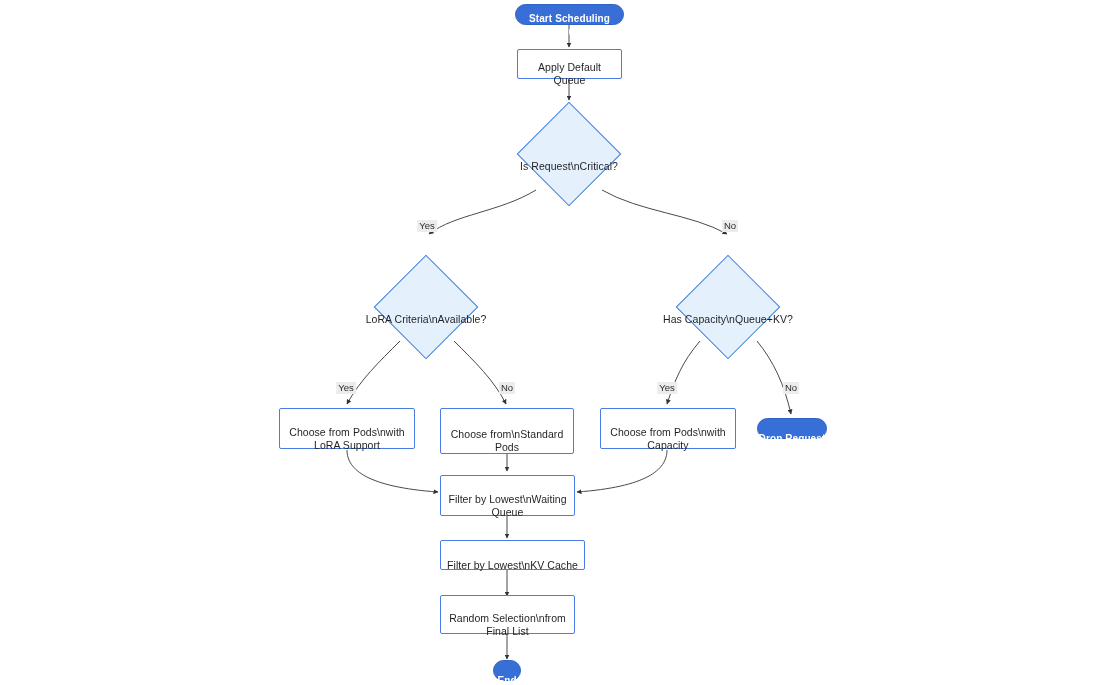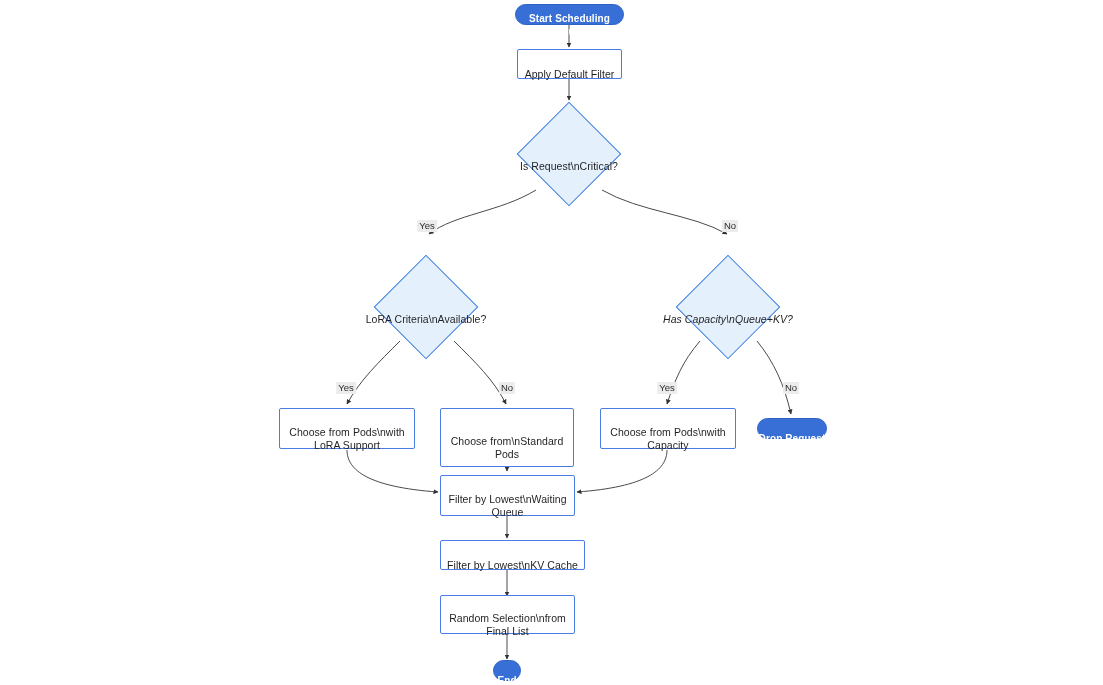--- a/index.html
+++ b/index.html
@@ -141,43 +141,43 @@
     <path class="edge-path" marker-end="url(#arrow)" d="M 507,570 L 507,596"></path>
 
     <path class="edge-path" marker-end="url(#arrow)" d="M 507,632 L 507,659"></path>
   </svg>
 
   <div class="node pill" style="left:515px; top:4px; width:109px; height:21px;">
     <span class="node-label">Start Scheduling Request</span>
   </div>
 
   <div class="node process" style="left:517px; top:49px; width:105px; height:30px;">
-    <span class="node-label">Apply Default Filter</span>
+    <span class="node-label">Apply Default Queue</span>
   </div>
 
   <div class="node decision" style="left:532px; top:117px; width:74px; height:74px;">
     <span class="diamond-shape"></span>
     <span class="diamond-label">Is Request\nCritical?</span>
   </div>
 
   <div class="node decision" style="left:389px; top:270px; width:74px; height:74px;">
     <span class="diamond-shape"></span>
     <span class="diamond-label">LoRA Criteria\nAvailable?</span>
   </div>
 
-  <div class="node decision" style="left:691px; top:270px; width:74px; height:74px;font-style:italic;">
+  <div class="node decision" style="left:691px; top:270px; width:74px; height:74px;">
     <span class="diamond-shape"></span>
     <span class="diamond-label">Has Capacity\nQueue+KV?</span>
   </div>
 
   <div class="node process" style="left:279px; top:408px; width:136px; height:41px;">
     <span class="node-label">Choose from Pods\nwith LoRA Support</span>
   </div>
 
-  <div class="node process" style="left:440px; top:408px; width:134px; height:59px;">
+  <div class="node process" style="left:440px; top:408px; width:134px; height:46px;">
     <span class="node-label">Choose from\nStandard Pods</span>
   </div>
 
   <div class="node process" style="left:600px; top:408px; width:136px; height:41px;">
     <span class="node-label">Choose from Pods\nwith Capacity</span>
   </div>
 
   <div class="node pill" style="left:757px; top:418px; width:70px; height:21px;">
     <span class="node-label">Drop Request</span>
   </div>

